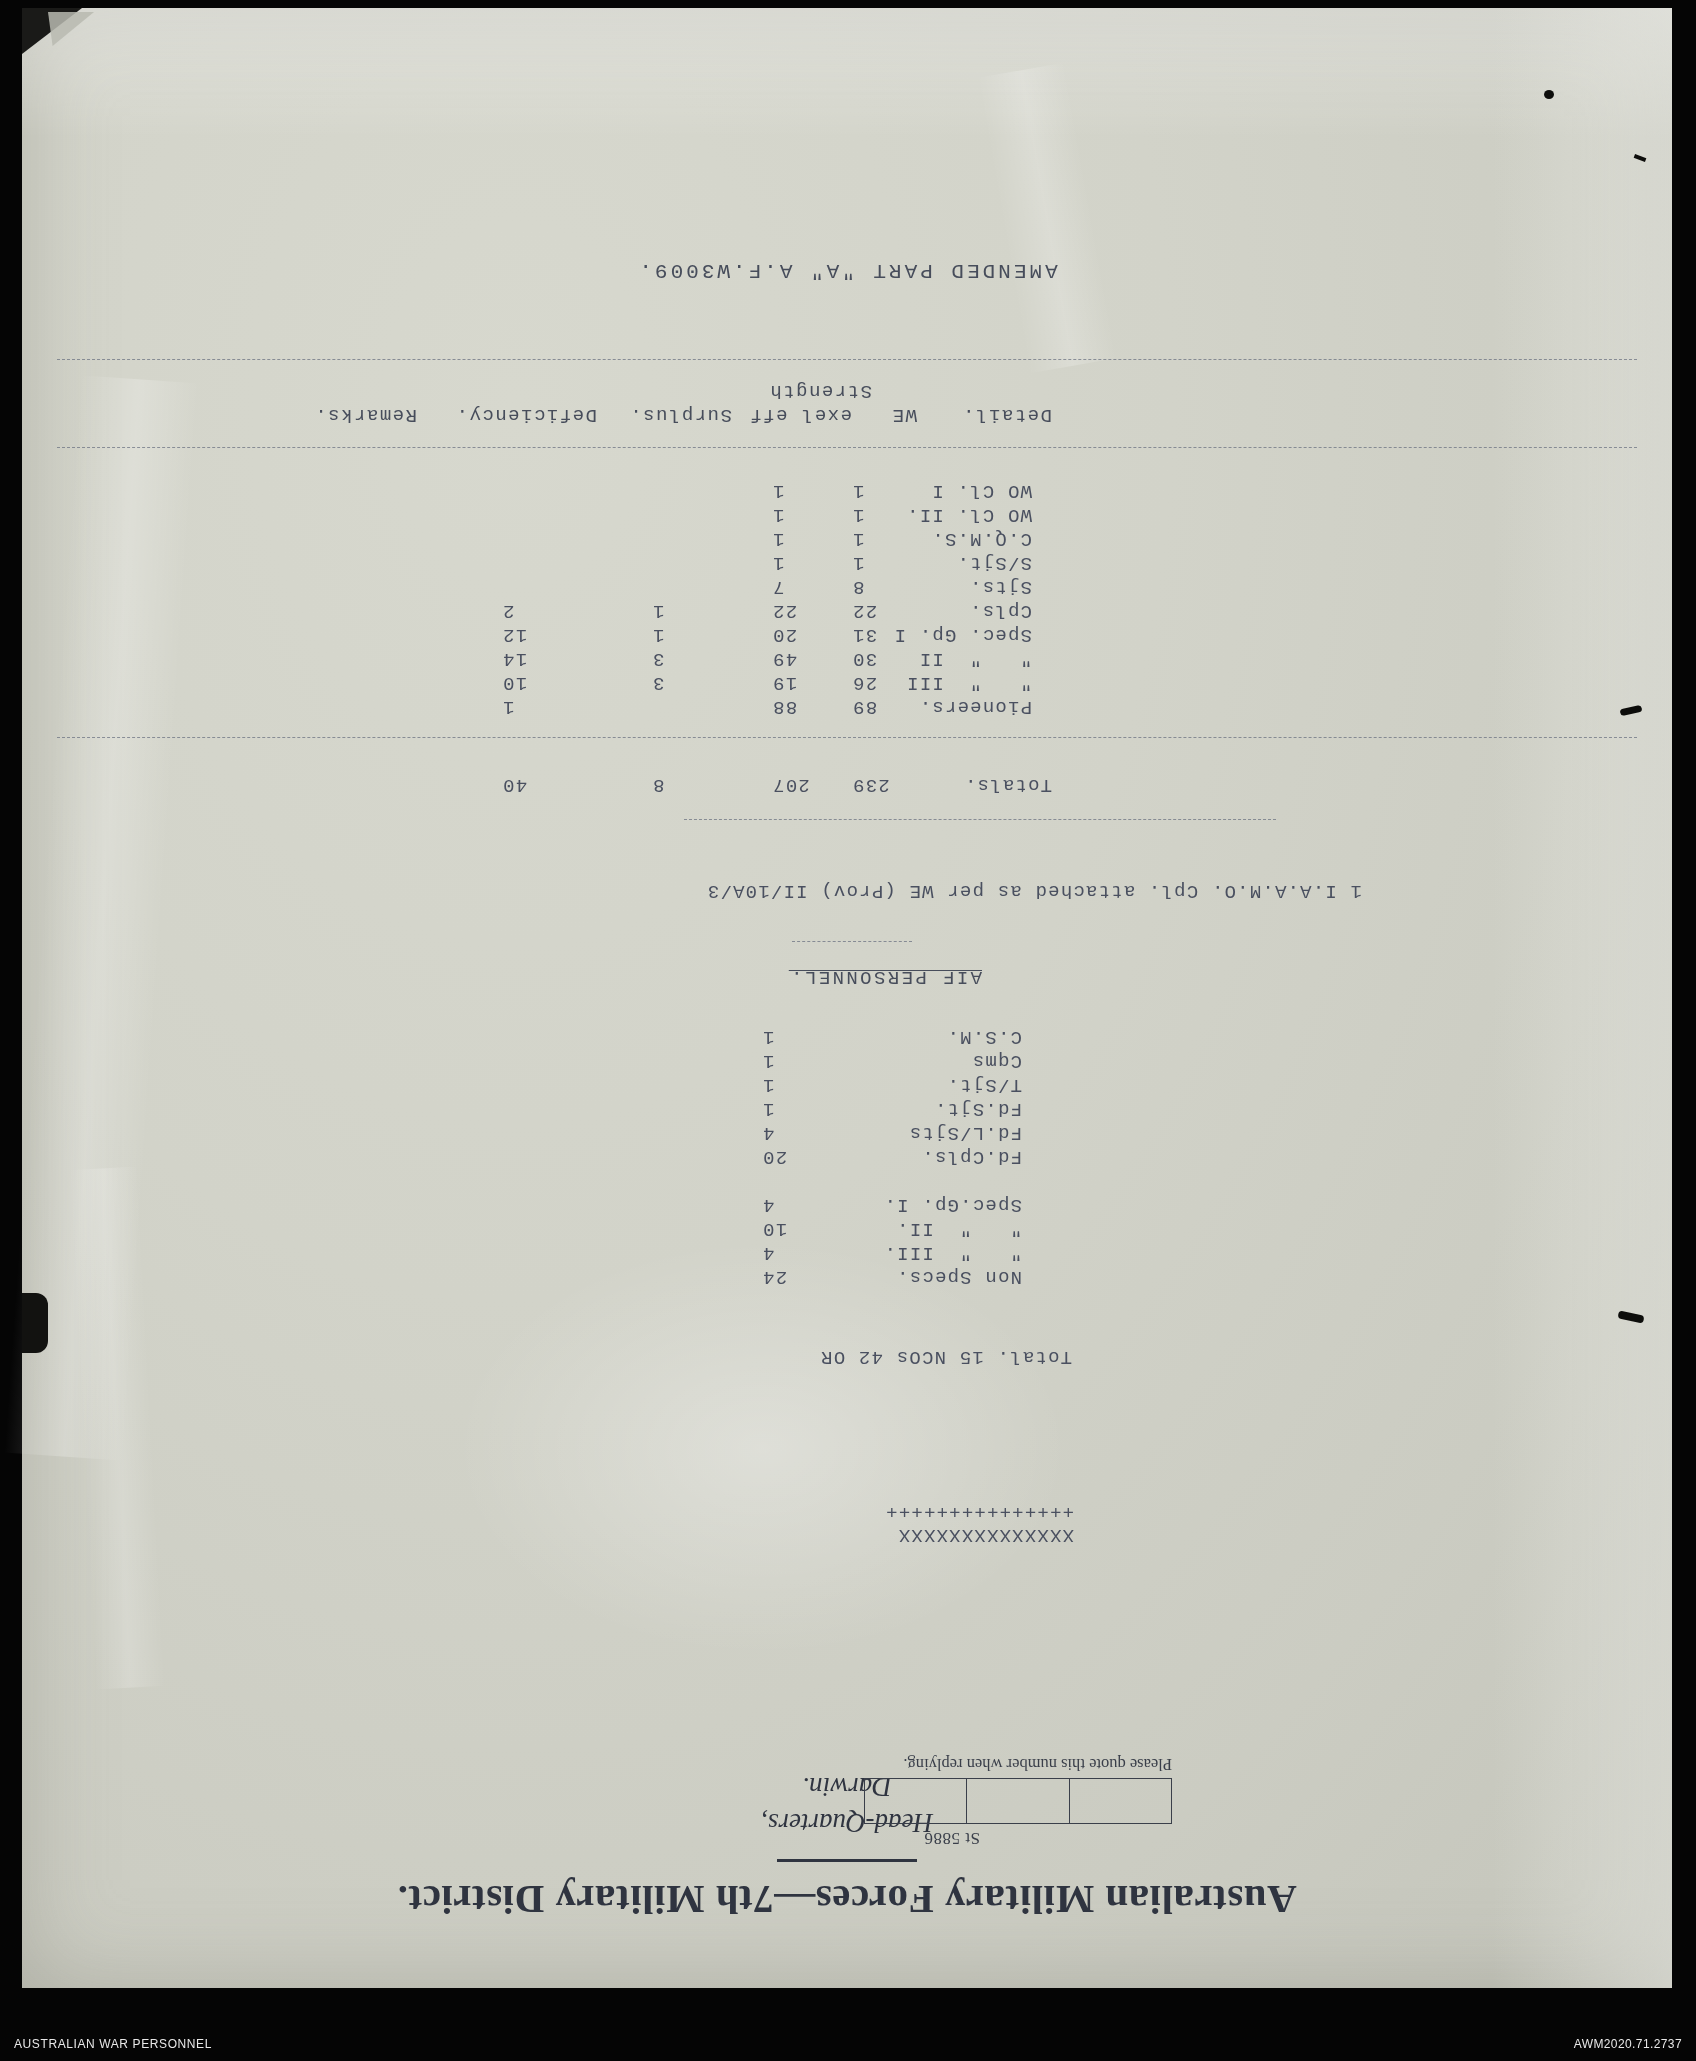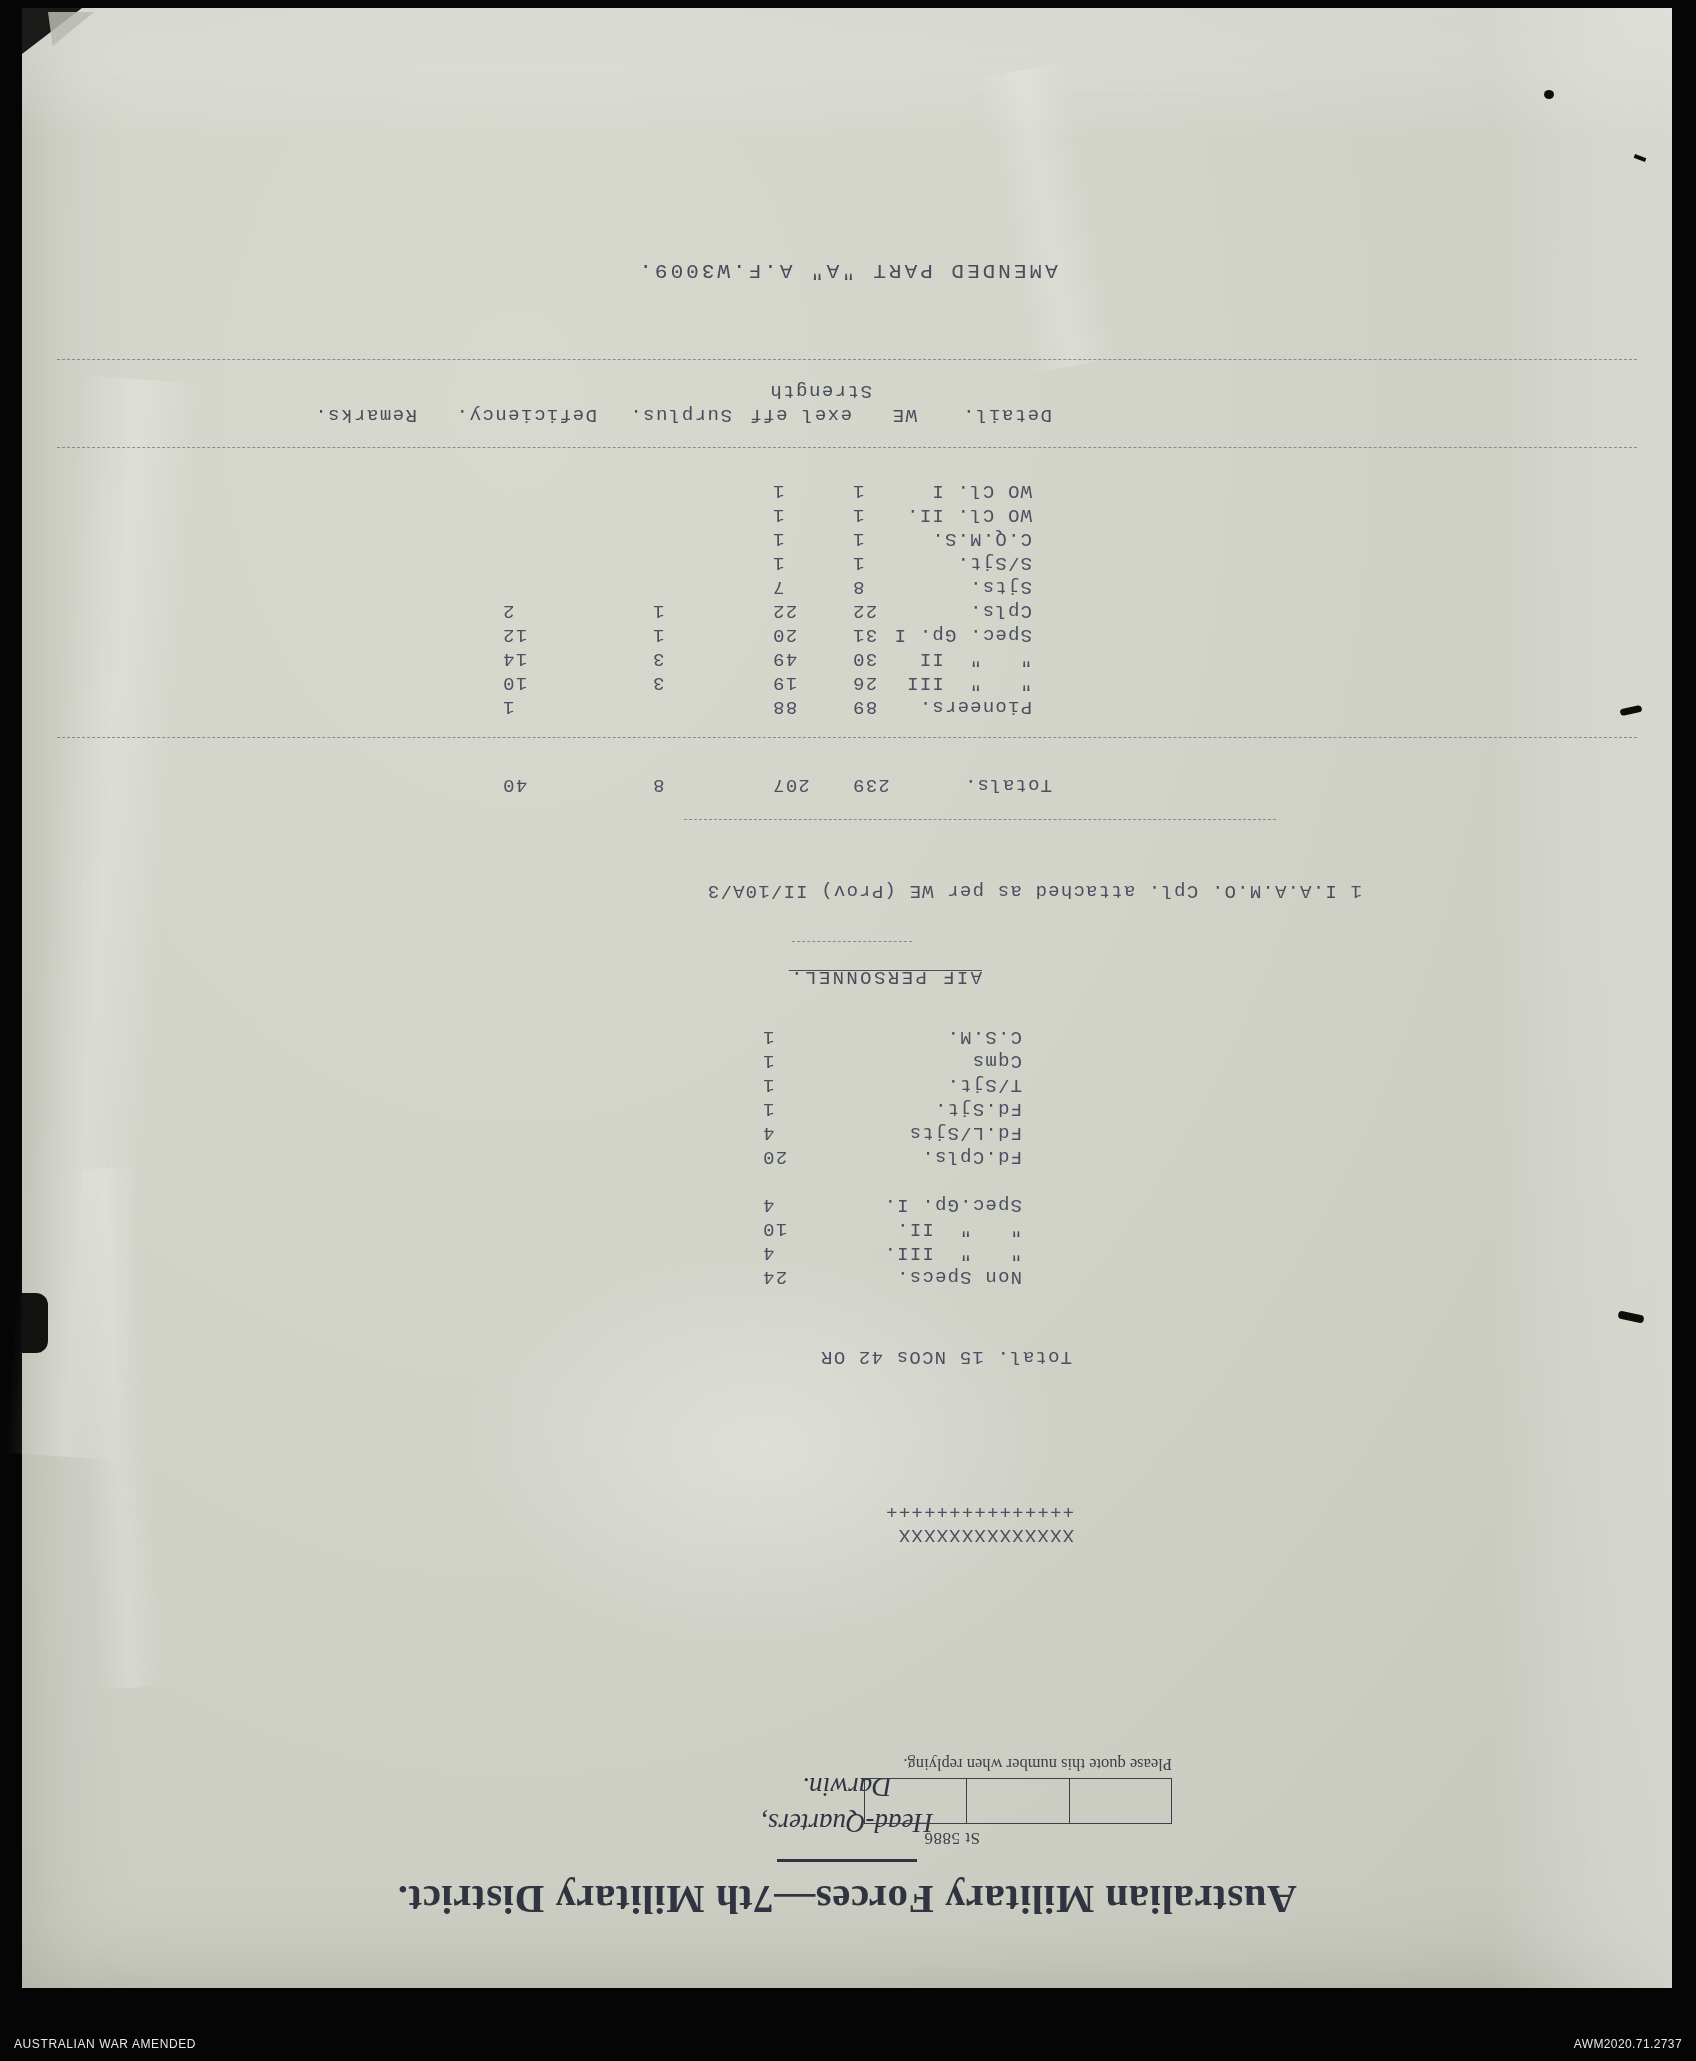--- a/index.html
+++ b/index.html
@@ -401,16 +401,16 @@
 
       <div class="hdr" style="left:800px;top:1586px;">Strength</div>
 
       <hr class="rule" style="left:35px;top:1628px;width:1580px;">
 
       <div id="doc-title" style="top:1706px;">AMENDED PART "A" A.F.W3009.</div>
 
     </div>
   </div>
 
-  <div id="credit-left">AUSTRALIAN WAR AMENDED</div>
+  <div id="credit-left">AUSTRALIAN WAR PERSONNEL</div>
   <div id="credit-right">AWM2020.71.2737</div>
 
 </div>
 
 </body></html>

